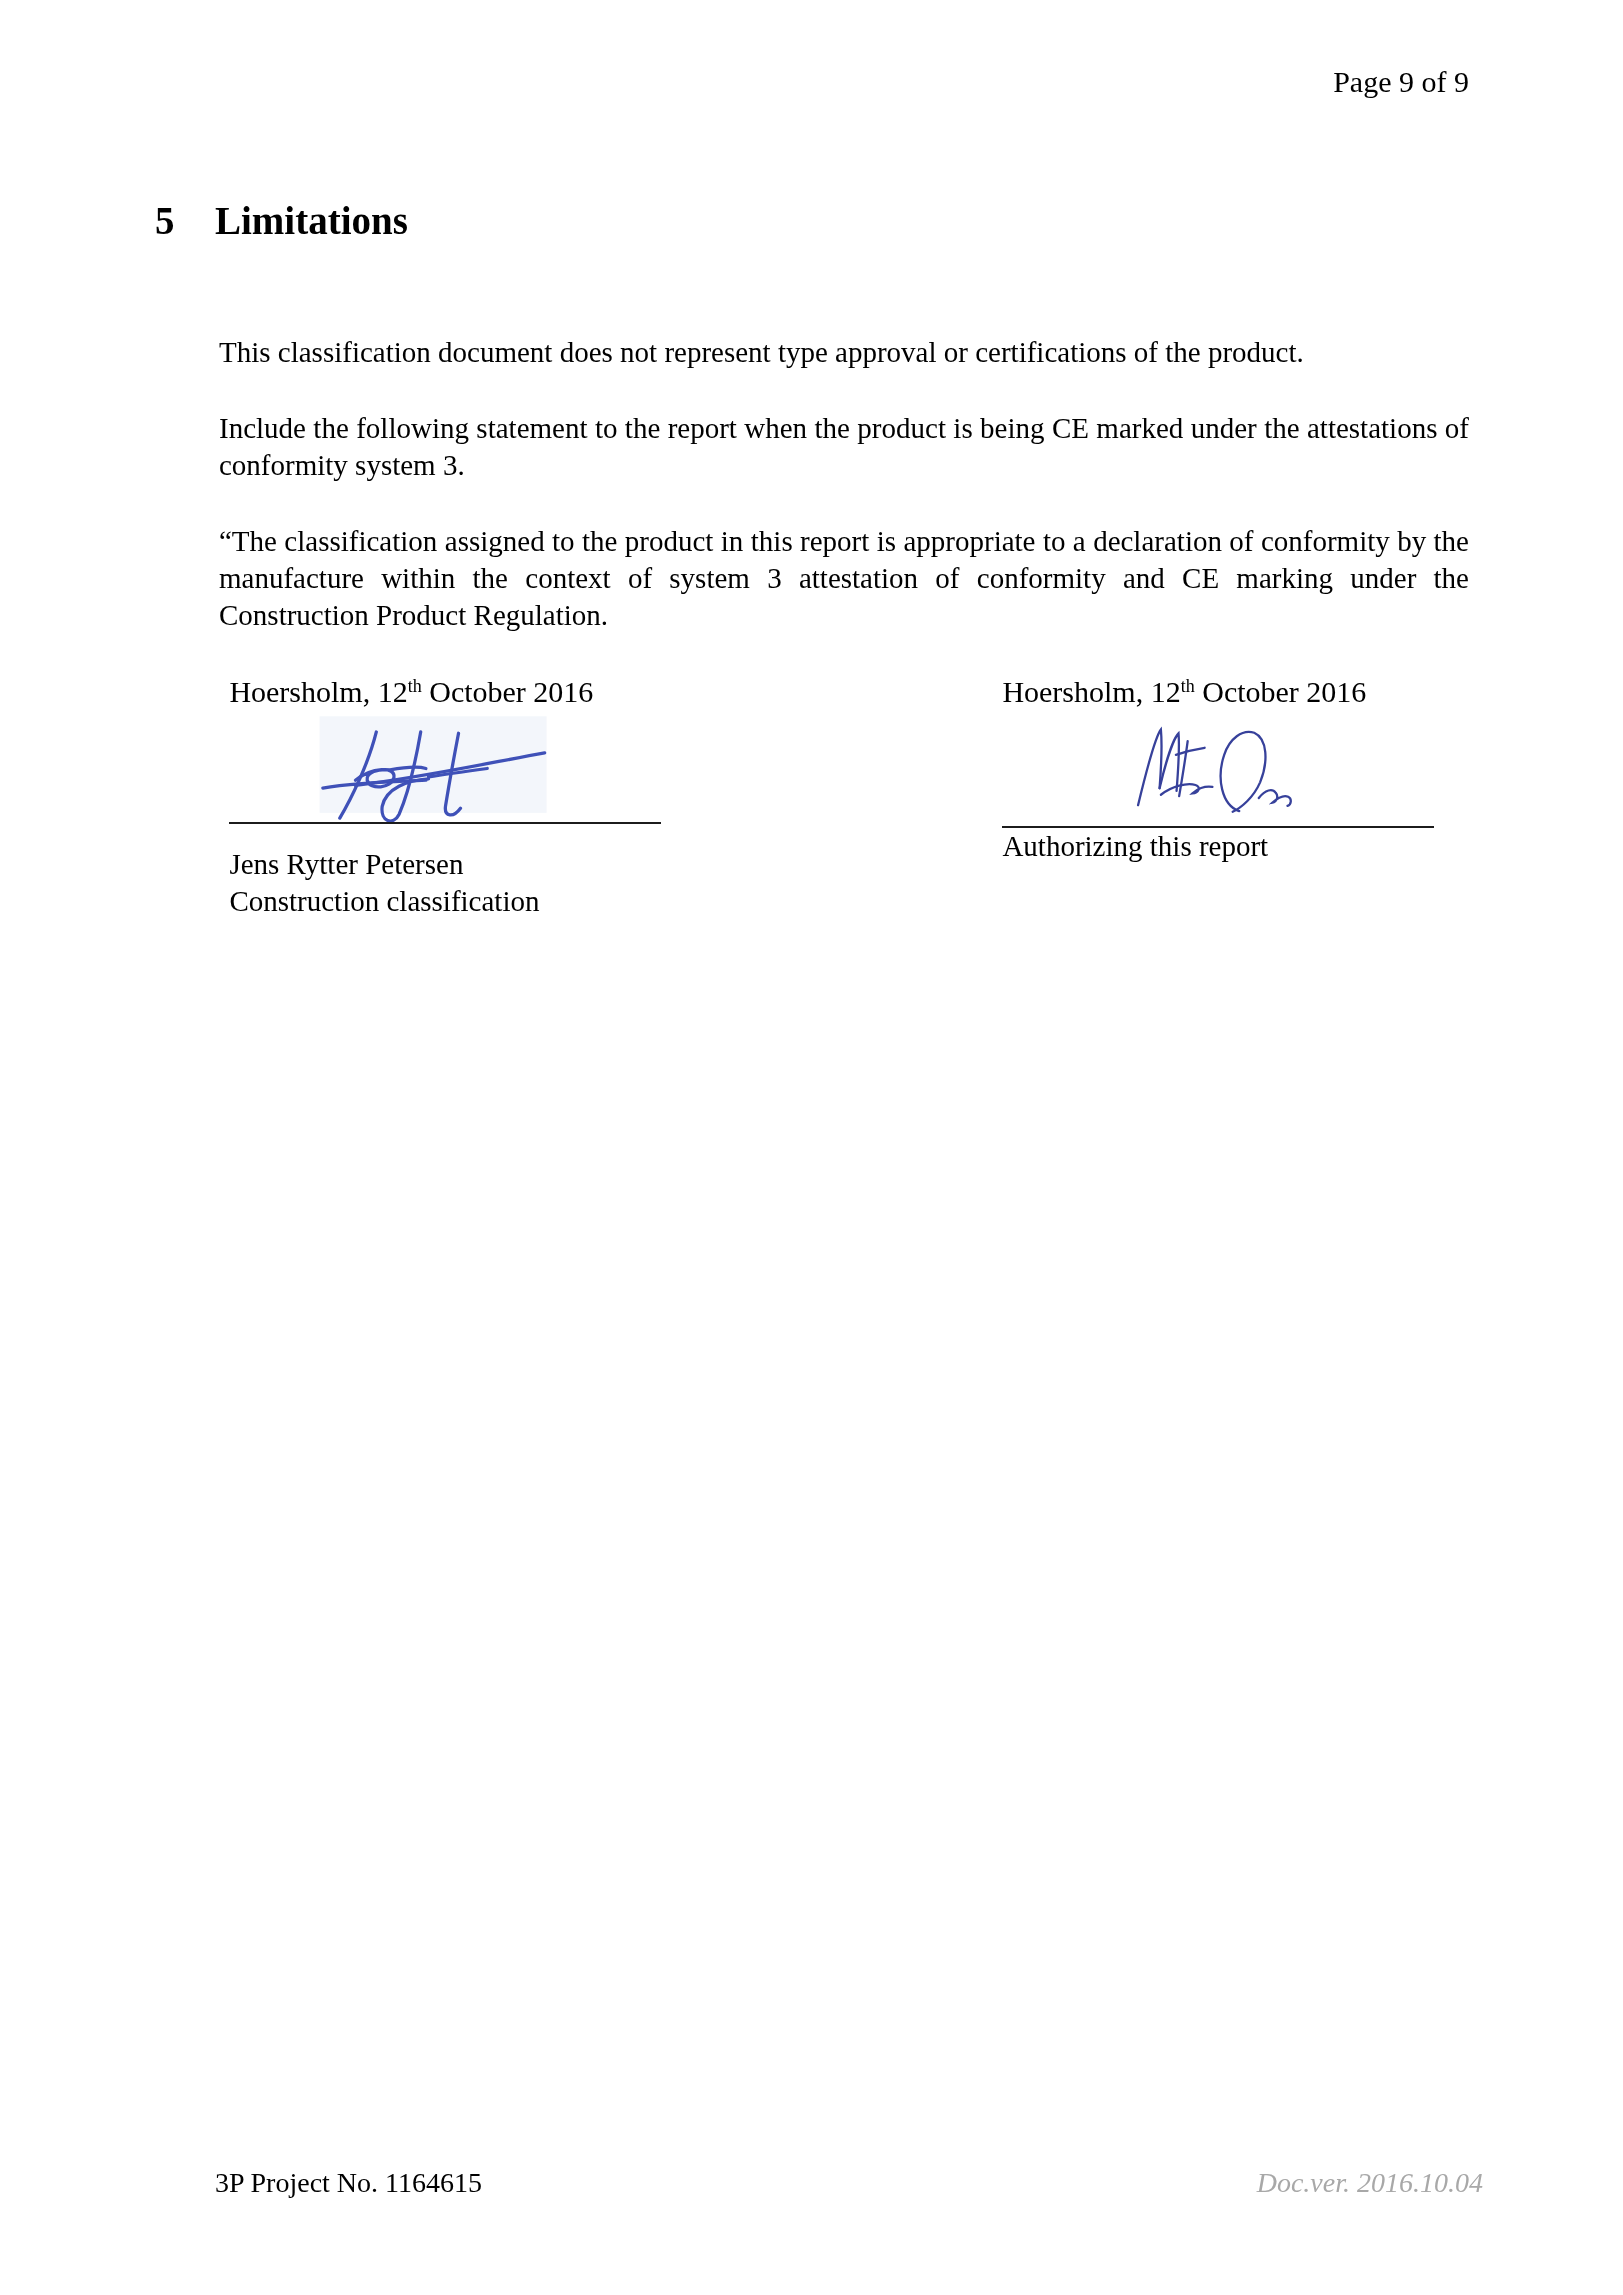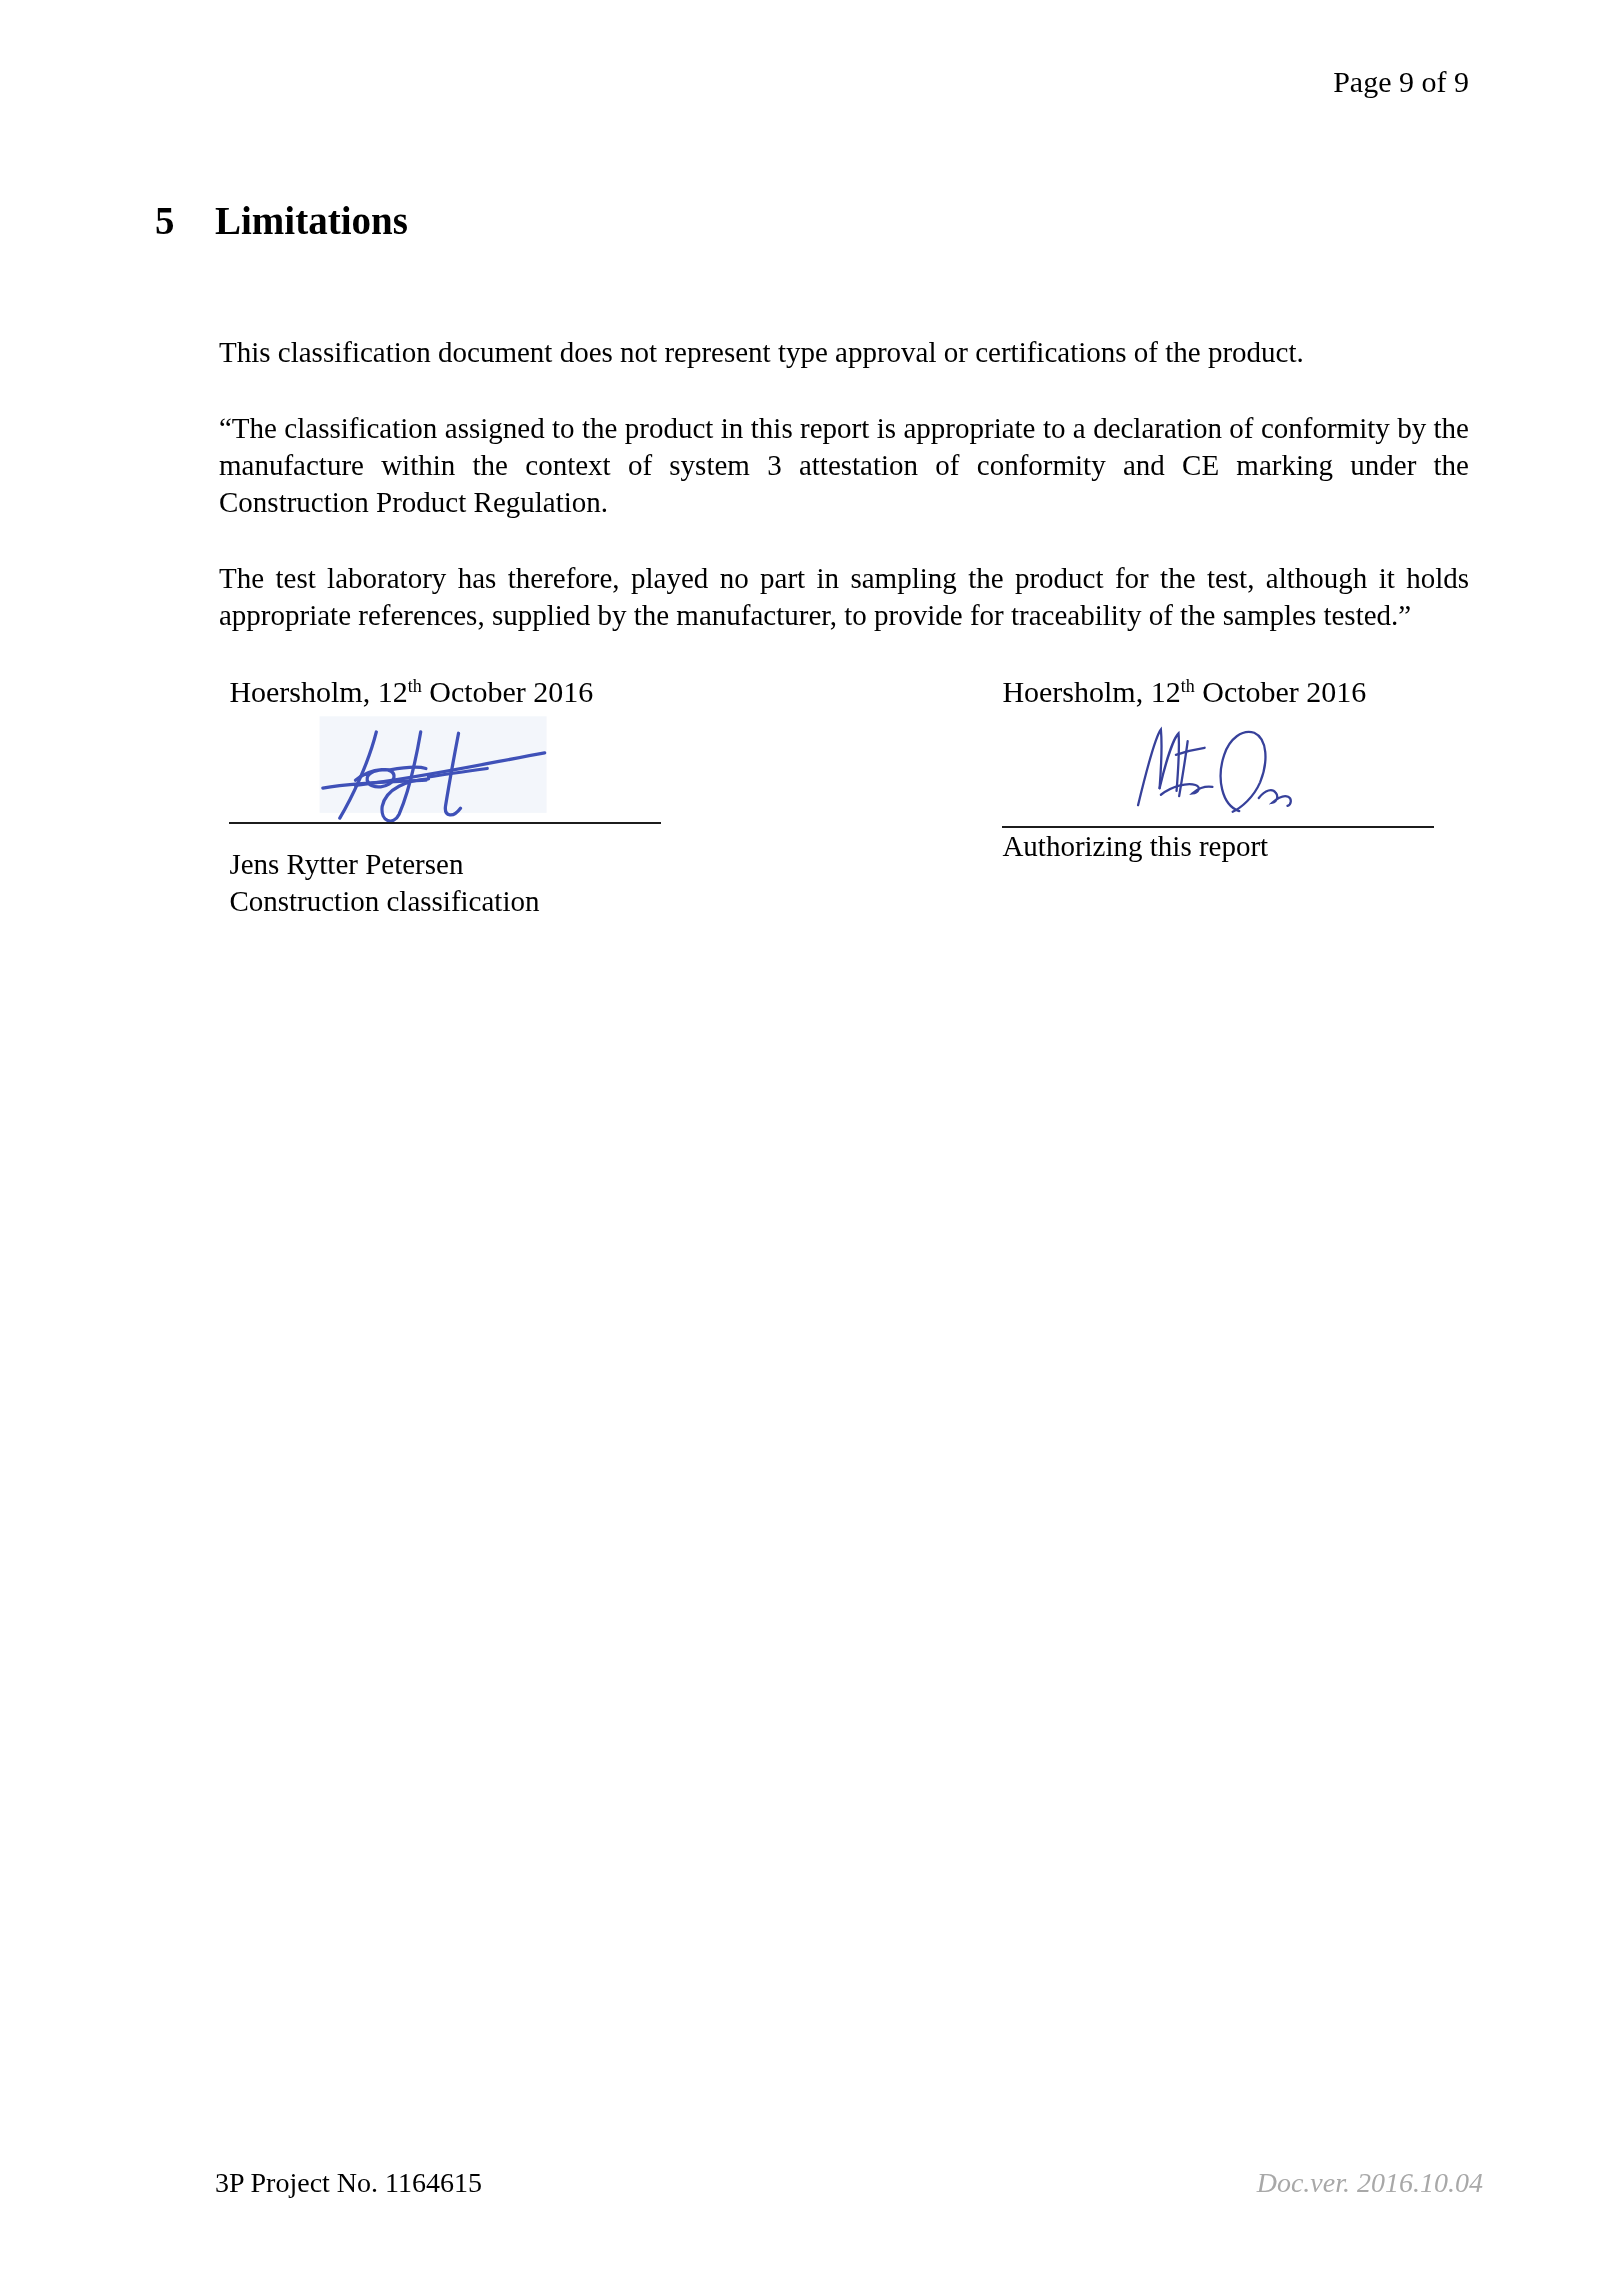--- a/index.html
+++ b/index.html
@@ -95,22 +95,22 @@
 
     <div class="page-number">Page 9 of 9</div>
 
     <div class="section-heading">
       <span class="section-num">5</span>
       <span class="section-title">Limitations</span>
     </div>
 
     <div class="paragraphs">
       <p class="body">This classification document does not represent type approval or certifications of the product.</p>
+      <p class="body">Include the following statement to the report when the product is being CE marked under the attestations of conformity system 3.</p>
       <p class="body">“The classification assigned to the product in this report is appropriate to a declaration of conformity by the manufacture within the context of system 3 attestation of conformity and CE marking under the Construction Product Regulation.</p>
-      <p class="body">The test laboratory has therefore, played no part in sampling the product for the test, although it holds appropriate references, supplied by the manufacturer, to provide for traceability of the samples tested.”</p>
     </div>
 
     <div class="signatures">
 
       <div class="sig-col left">
         <div class="sig-date">
           <span>Hoersholm, 12</span><sup>th</sup><span> October 2016</span>
         </div>
         <div class="sig-img l">
           <svg width="242" height="107" viewBox="0 0 370 164" xmlns="http://www.w3.org/2000/svg">

